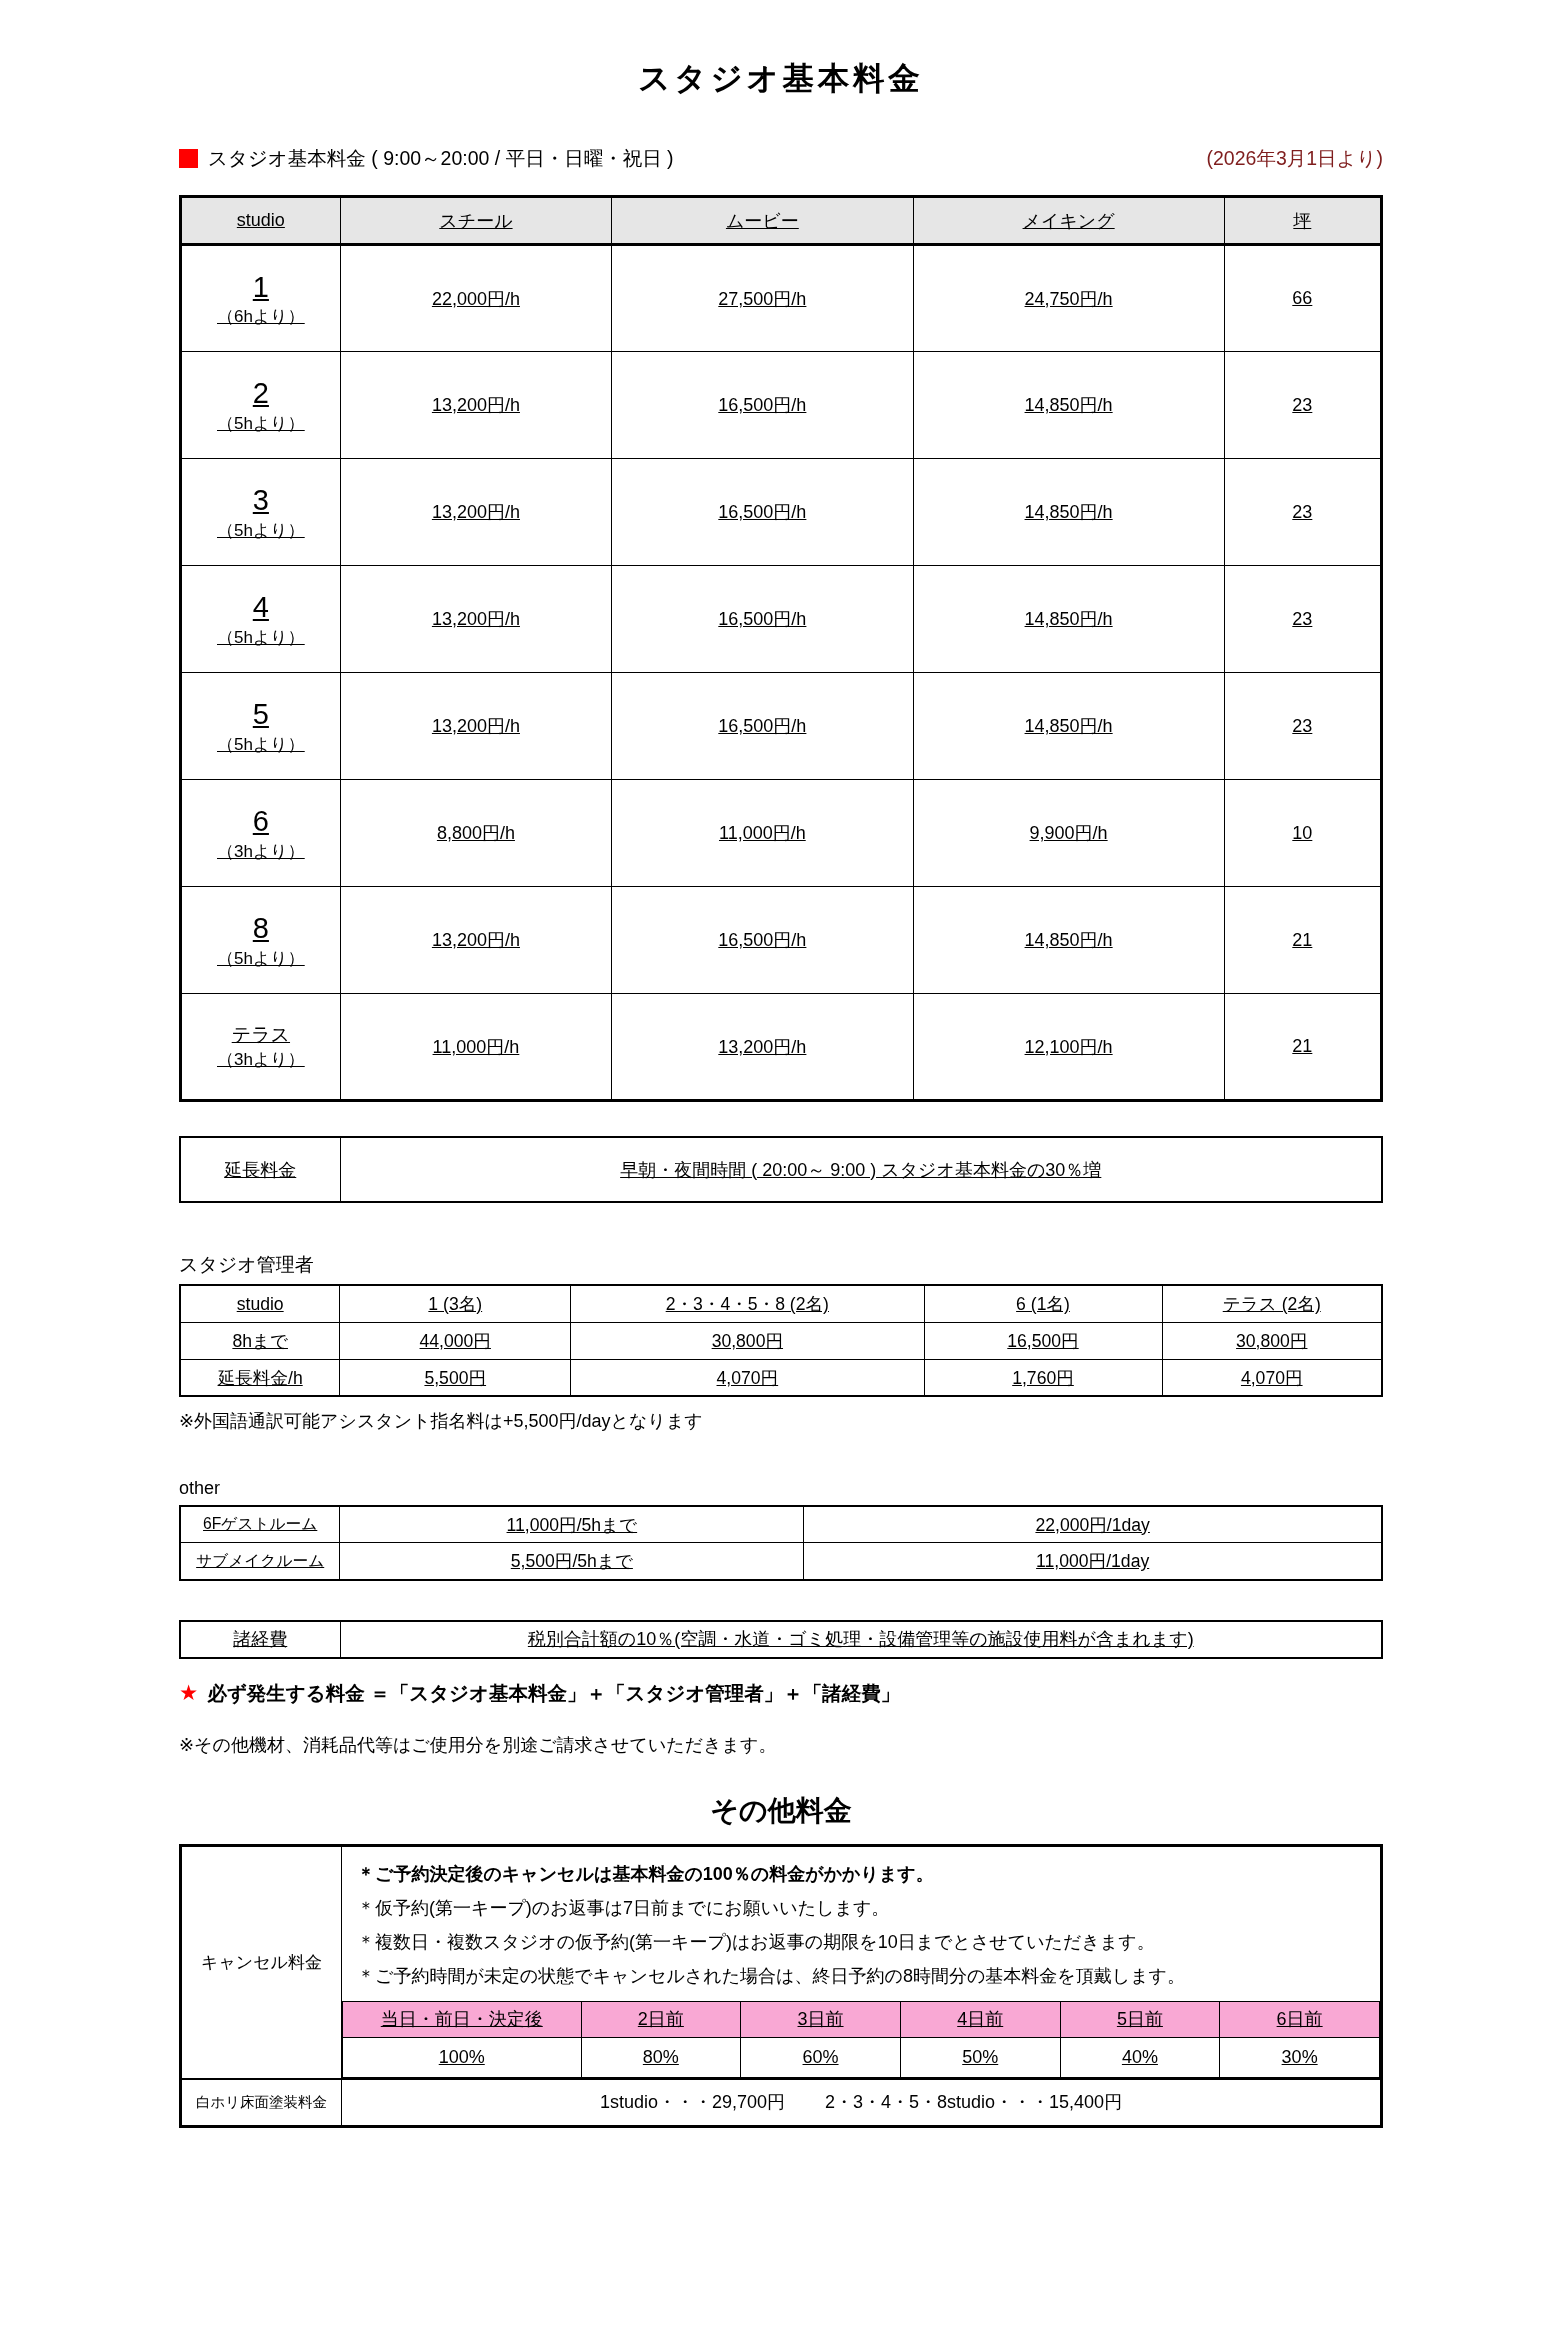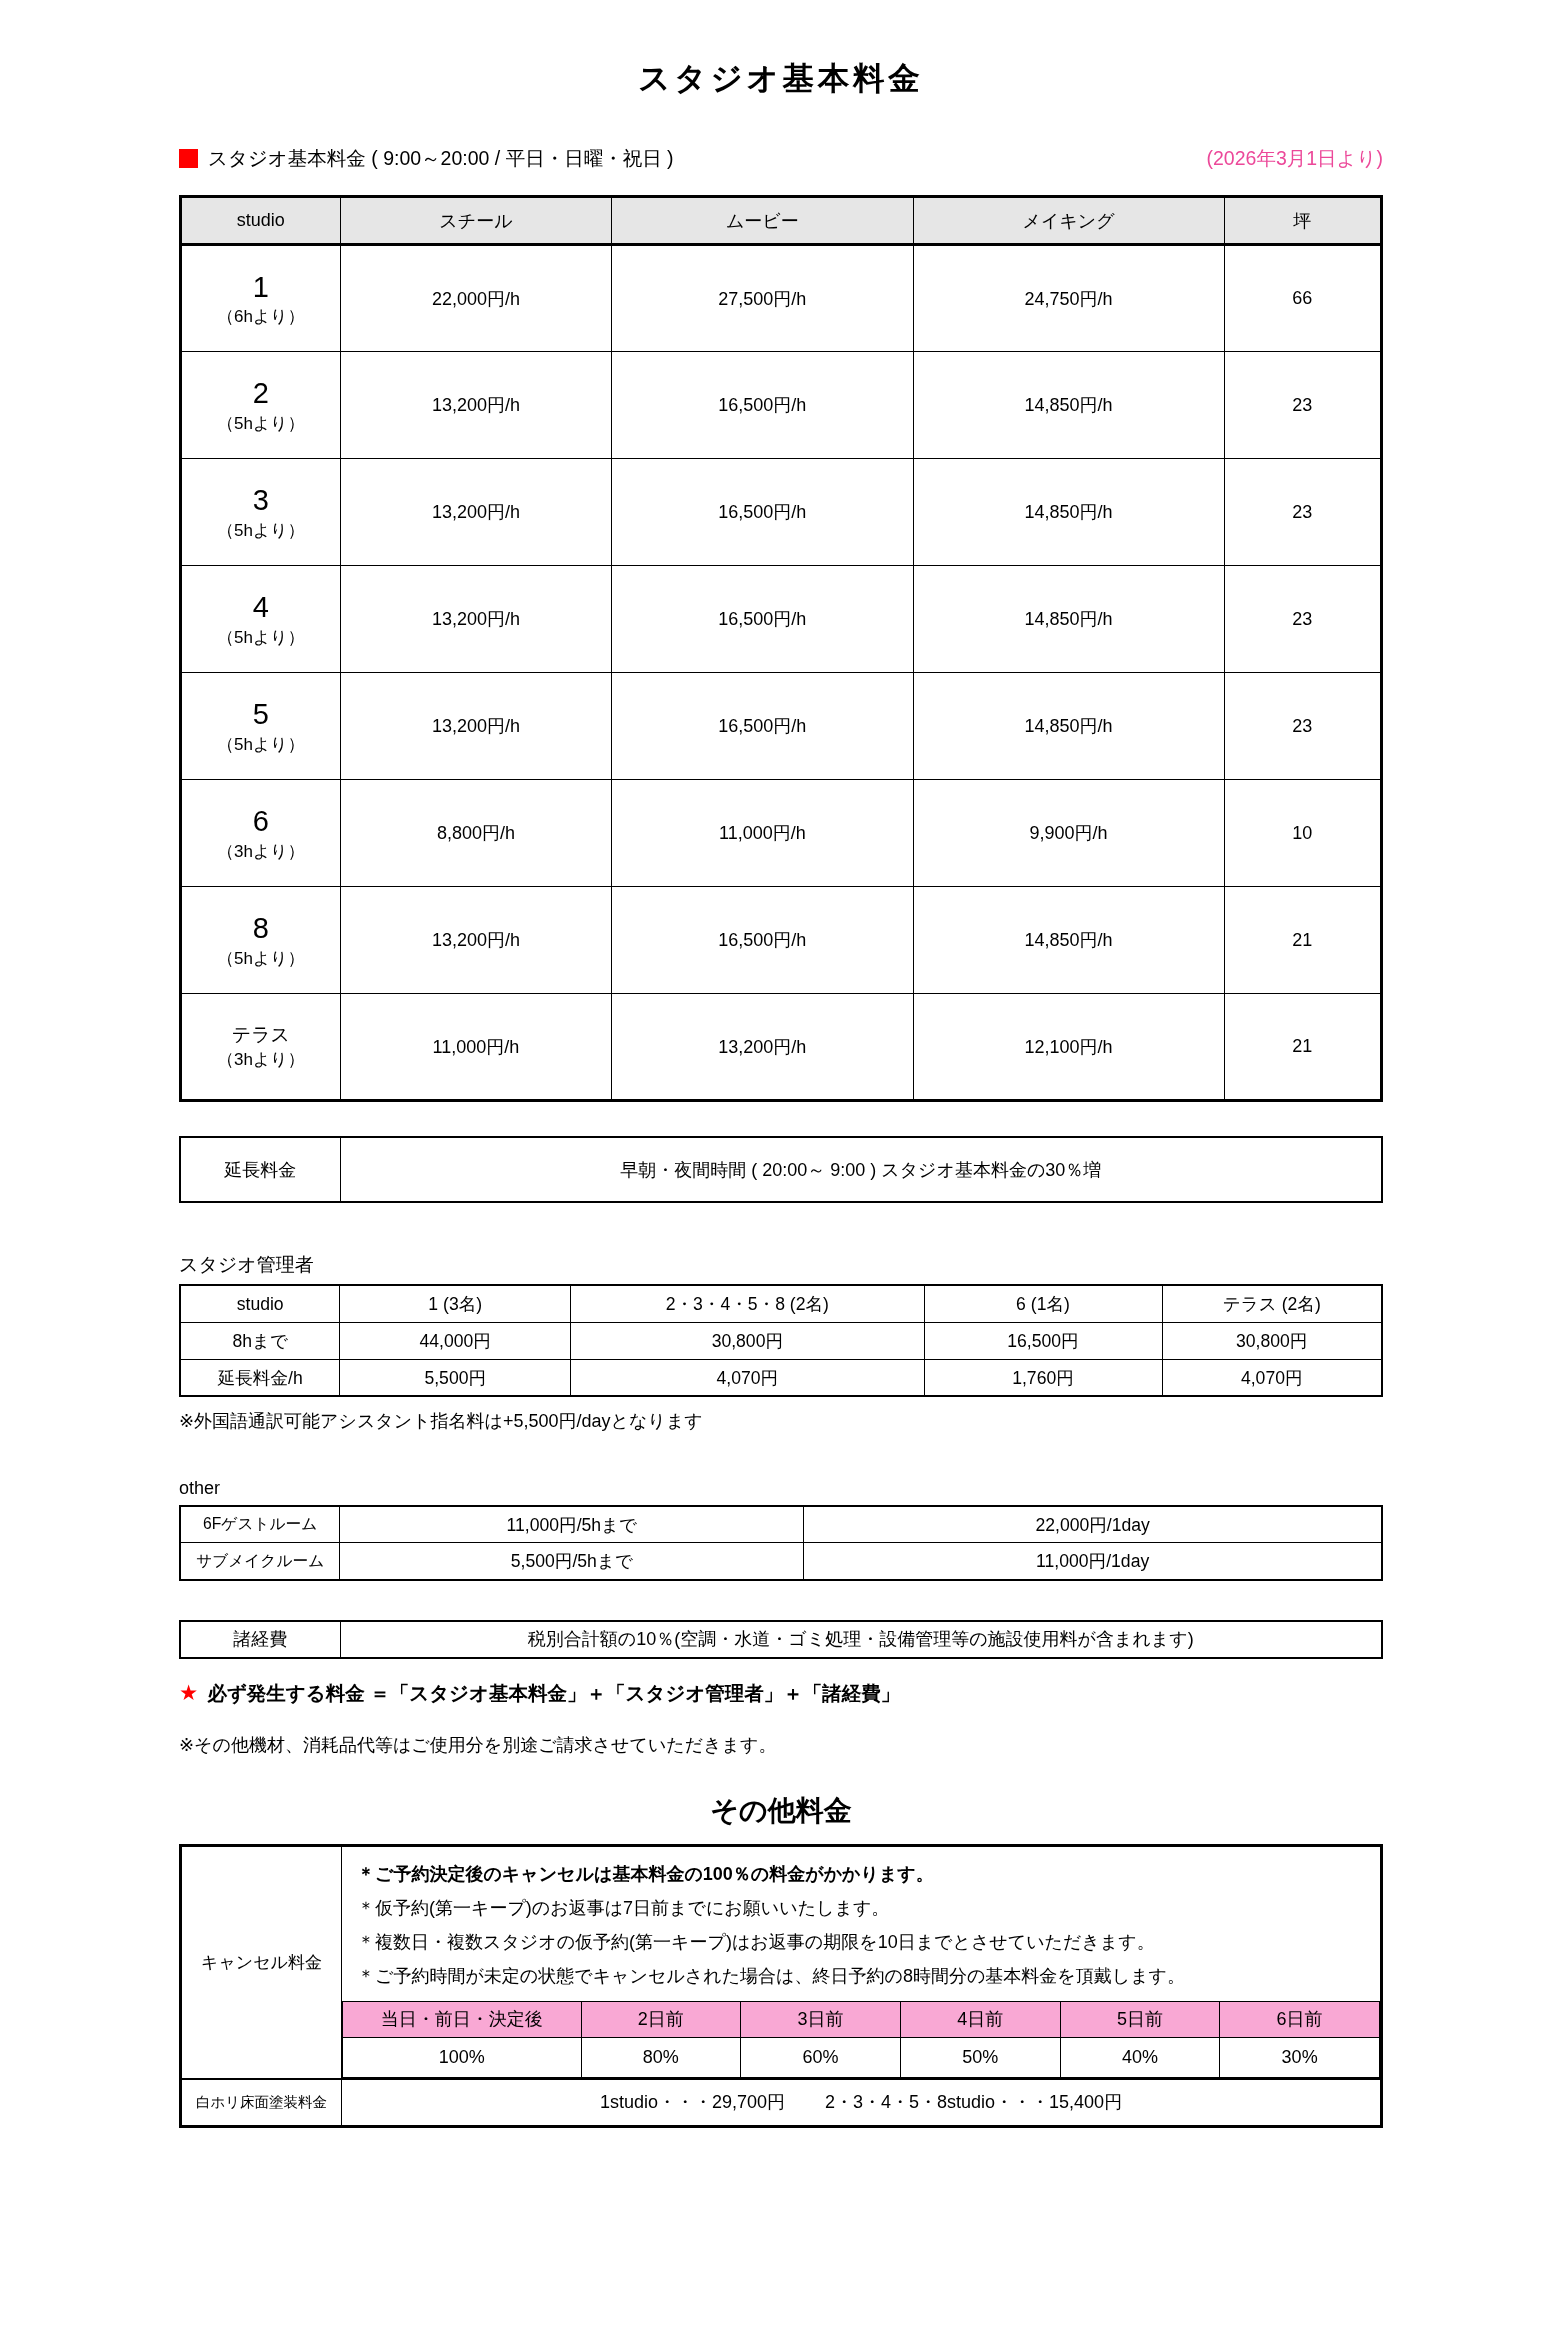--- a/index.html
+++ b/index.html
@@ -34,24 +34,24 @@
     margin-top: 45px;
     margin-bottom: 23px;
   }
   .sec1-left { display: flex; align-items: center; font-size: 19.5px; }
   .red-square {
     display: inline-block;
     width: 19px; height: 19px;
     background: #ff0000;
     margin-right: 10px;
   }
-  .sec1-date { color: #ec4899; font-size: 19.5px; }
+  .sec1-date { color: #7f1d1d; font-size: 19.5px; }
 
   
-  table { border-collapse: collapse; }
+  table { border-collapse: collapse; text-decoration: underline; }
   .main-table {
     width: 100%;
     border: 3.1px solid #000;
     text-align: center;
     font-size: 18px;
   }
   .main-table th {
     background: #e6e6e6;
     height: 48px;
     font-weight: normal;

